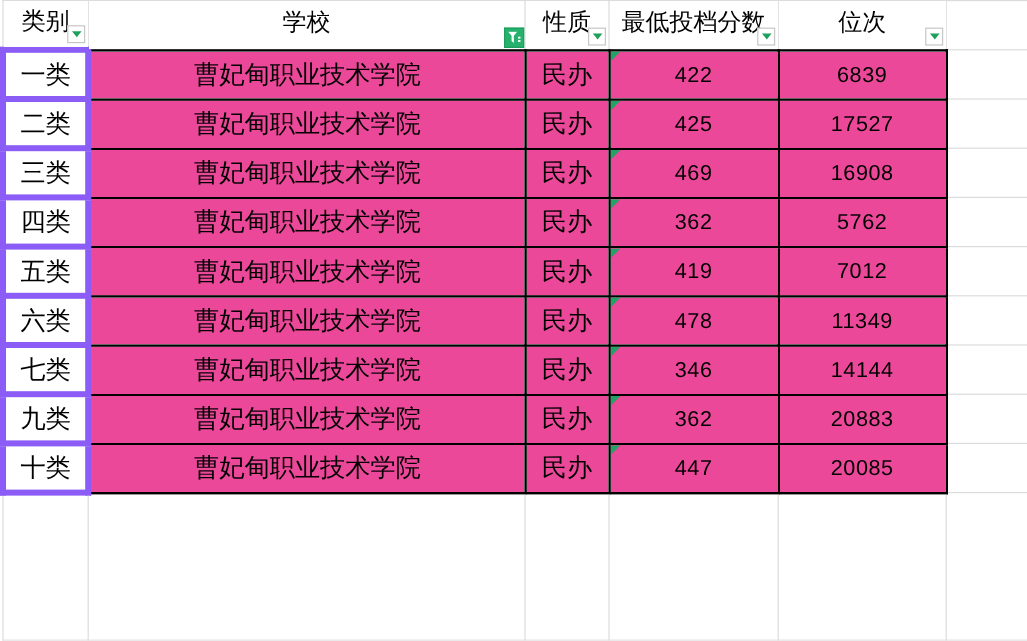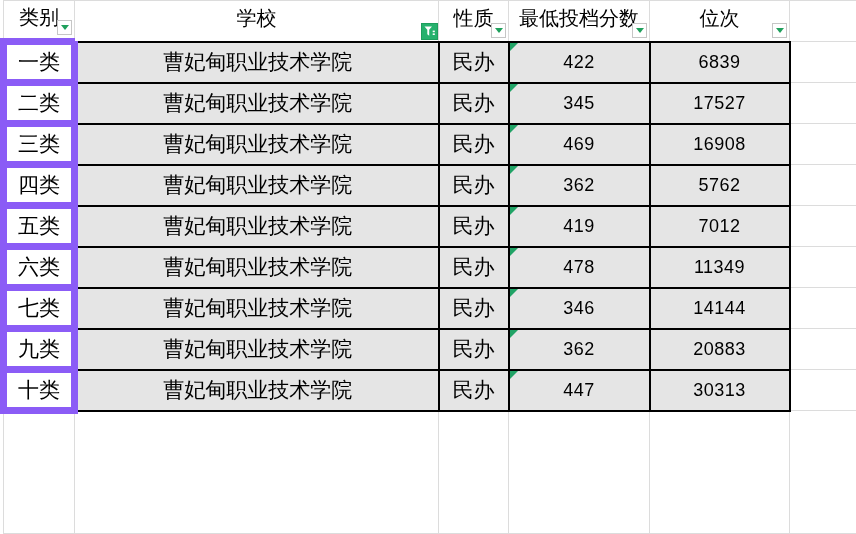--- a/index.html
+++ b/index.html
@@ -7,23 +7,23 @@
   table{border-collapse:collapse;table-layout:fixed;width:856px;height:534px;}
   th,td{padding:0;text-align:center;vertical-align:middle;font-weight:400;overflow:hidden;}
   tr{height:41px;}
   tr.filler{height:auto;}
   
   .gc{border:1px solid #dcdcdc;background:#ffffff;}
   
   th.hdr{border:1px solid #dcdcdc;background:#ffffff;position:relative;font-size:20px;}
   .hlabel{display:inline-block;margin-bottom:5px;}
   
-  .p{border:2px solid #000;background:#e5e5e5;position:relative;font-size:21px;}
+  .p{border:2px solid #000;background:#ec4899;position:relative;font-size:21px;}
   .num{font-size:18px;letter-spacing:0.5px;}
-  .cat{border:7px solid #8b5cf6;background:#ffffff;font-size:21px;}
+  .cat{border:5px solid #8b5cf6;background:#ffffff;font-size:21px;}
   
   .tri{position:absolute;top:0;left:0;width:0;height:0;
     border-top:8px solid #21a366;border-right:8px solid transparent;}
   
   .fbtn{position:absolute;right:2px;bottom:3px;width:15px;height:15px;background:#fff;
     border:1px solid #c6c6c6;box-sizing:border-box;display:flex;align-items:center;
     justify-content:center;cursor:pointer;}
   .arrow{width:0;height:0;border-left:4px solid transparent;border-right:4px solid transparent;
     border-top:5px solid #1fa05c;}
   
@@ -88,21 +88,21 @@
     <td class="p">民办</td>
     <td class="p num"><span class="tri"></span><span>422</span></td>
     <td class="p num">6839</td>
     <td class="gc"></td>
   </tr>
 
   <tr>
     <td class="cat">二类</td>
     <td class="p">曹妃甸职业技术学院</td>
     <td class="p">民办</td>
-    <td class="p num"><span class="tri"></span><span>345</span></td>
+    <td class="p num"><span class="tri"></span><span>425</span></td>
     <td class="p num">17527</td>
     <td class="gc"></td>
   </tr>
 
   <tr>
     <td class="cat">三类</td>
     <td class="p">曹妃甸职业技术学院</td>
     <td class="p">民办</td>
     <td class="p num"><span class="tri"></span><span>469</span></td>
     <td class="p num">16908</td>
@@ -154,21 +154,21 @@
     <td class="p num"><span class="tri"></span><span>362</span></td>
     <td class="p num">20883</td>
     <td class="gc"></td>
   </tr>
 
   <tr>
     <td class="cat">十类</td>
     <td class="p">曹妃甸职业技术学院</td>
     <td class="p">民办</td>
     <td class="p num"><span class="tri"></span><span>447</span></td>
-    <td class="p num">30313</td>
+    <td class="p num">20085</td>
     <td class="gc"></td>
   </tr>
 
   <tr class="filler">
     <td class="gc"></td>
     <td class="gc"></td>
     <td class="gc"></td>
     <td class="gc"></td>
     <td class="gc"></td>
     <td class="gc"></td>

